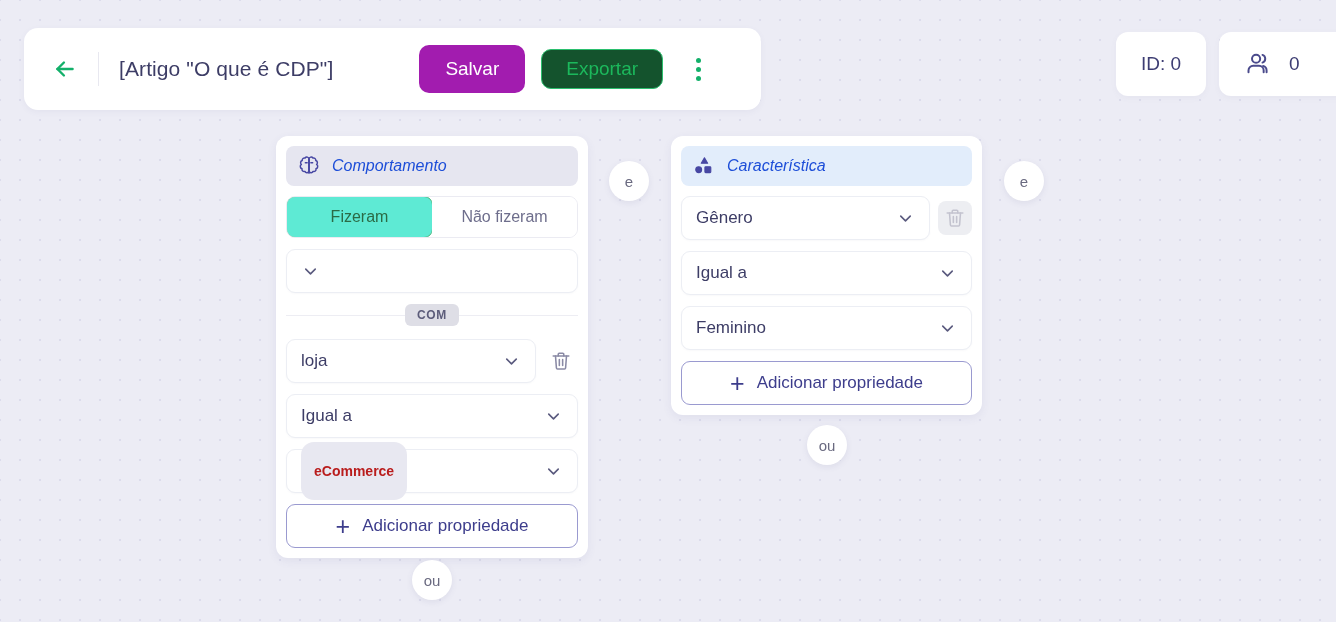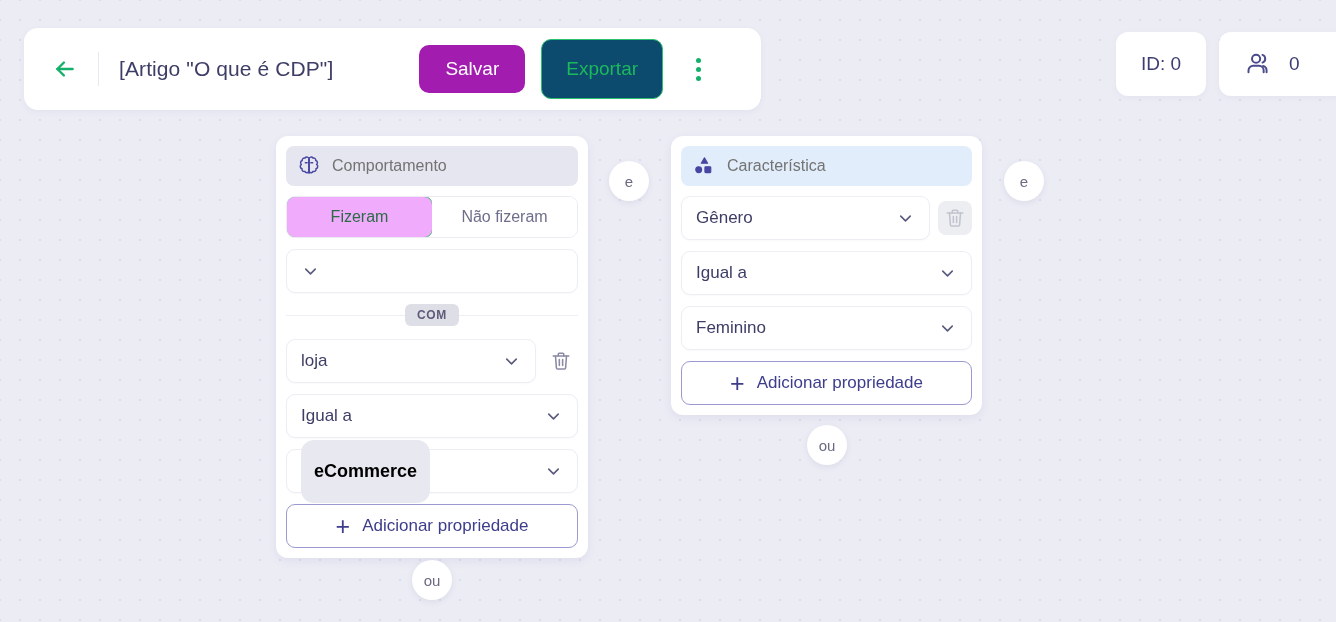--- a/index.html
+++ b/index.html
@@ -68,28 +68,28 @@
     font-size: 19px;
     font-family: "Liberation Sans", sans-serif;
     padding: 0 26px;
     height: 48px;
     cursor: pointer;
     flex: 0 0 auto;
   }
 
   .btn-exportar {
     margin-left: 16px;
-    background: #0c4a6e;
+    background: #14532d;
     color: #1cb85c;
     border: 1.5px solid #2bbf6e;
     border-radius: 10px;
     font-size: 19px;
     font-family: "Liberation Sans", sans-serif;
     padding: 0 24px;
-    height: 60px;
+    height: 40px;
     cursor: pointer;
     flex: 0 0 auto;
   }
 
   .kebab {
     margin-left: 22px;
     width: 26px;
     height: 40px;
     display: flex;
     flex-direction: column;
@@ -142,22 +142,23 @@
   .card-trait    { left: 671px; top: 136px; width: 311px; }
 
   .card-head {
     height: 40px;
     border-radius: 8px;
     display: flex;
     align-items: center;
     gap: 12px;
     padding: 0 12px;
     font-size: 16px;
-    color: #737373;
+    color: #1d4ed8;
     margin-bottom: 10px;
+    font-style: italic;
   }
   .head-behavior { background: #e6e6f0; }
   .head-trait    { background: #e2edfb; }
 
   
   .segmented {
     display: flex;
     height: 42px;
     border-radius: 9px;
     border: 1px solid #ebebf2;
@@ -169,21 +170,21 @@
     flex: 1;
     display: flex;
     align-items: center;
     justify-content: center;
     font-size: 16px;
     cursor: pointer;
     background: #ffffff;
     color: #6e6e8c;
   }
   .seg.active {
-    background: #f0abfc;
+    background: #5eead4;
     color: #2b6b46;
     border: 1px solid #54b880;
     border-radius: 9px;
     margin: -1px;
   }
 
   
   .select {
     height: 44px;
     border: 1px solid #eceef4;
@@ -240,22 +241,22 @@
     color: #5c5c7a;
     font-size: 12px;
     font-weight: bold;
     letter-spacing: 0.6px;
     padding: 4px 12px;
     border-radius: 6px;
   }
 
   .chip {
     background: #e8e8f1;
-    color: #000000;
-    font-size: 18px;
+    color: #b91c1c;
+    font-size: 14px;
     font-weight: bold;
     border-radius: 13px;
     padding: 21px 13px;
     display: inline-block;
   }
 
   .add-prop {
     height: 44px;
     border: 1px solid #9a9ad0;
     border-radius: 9px;

